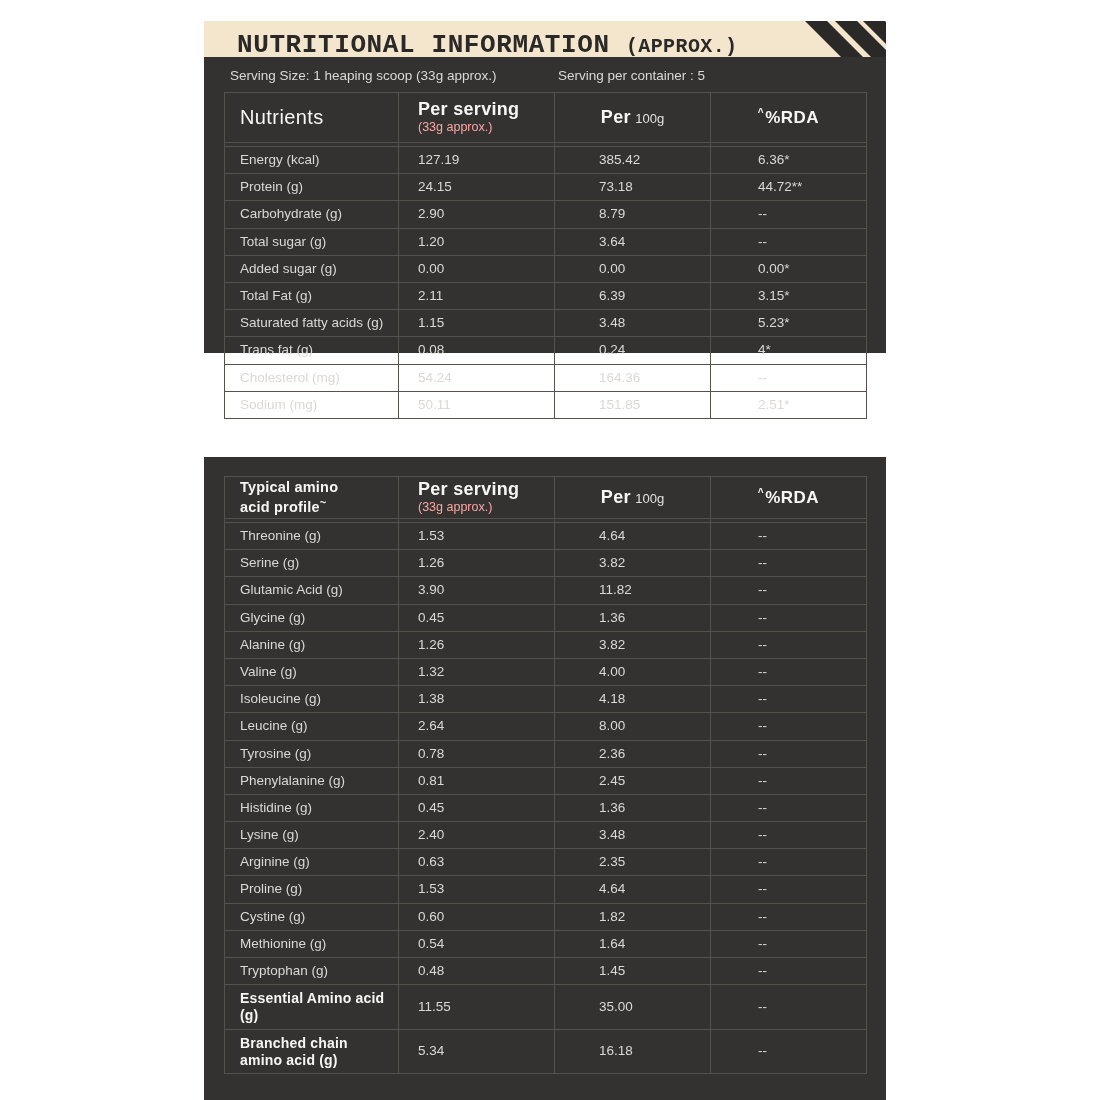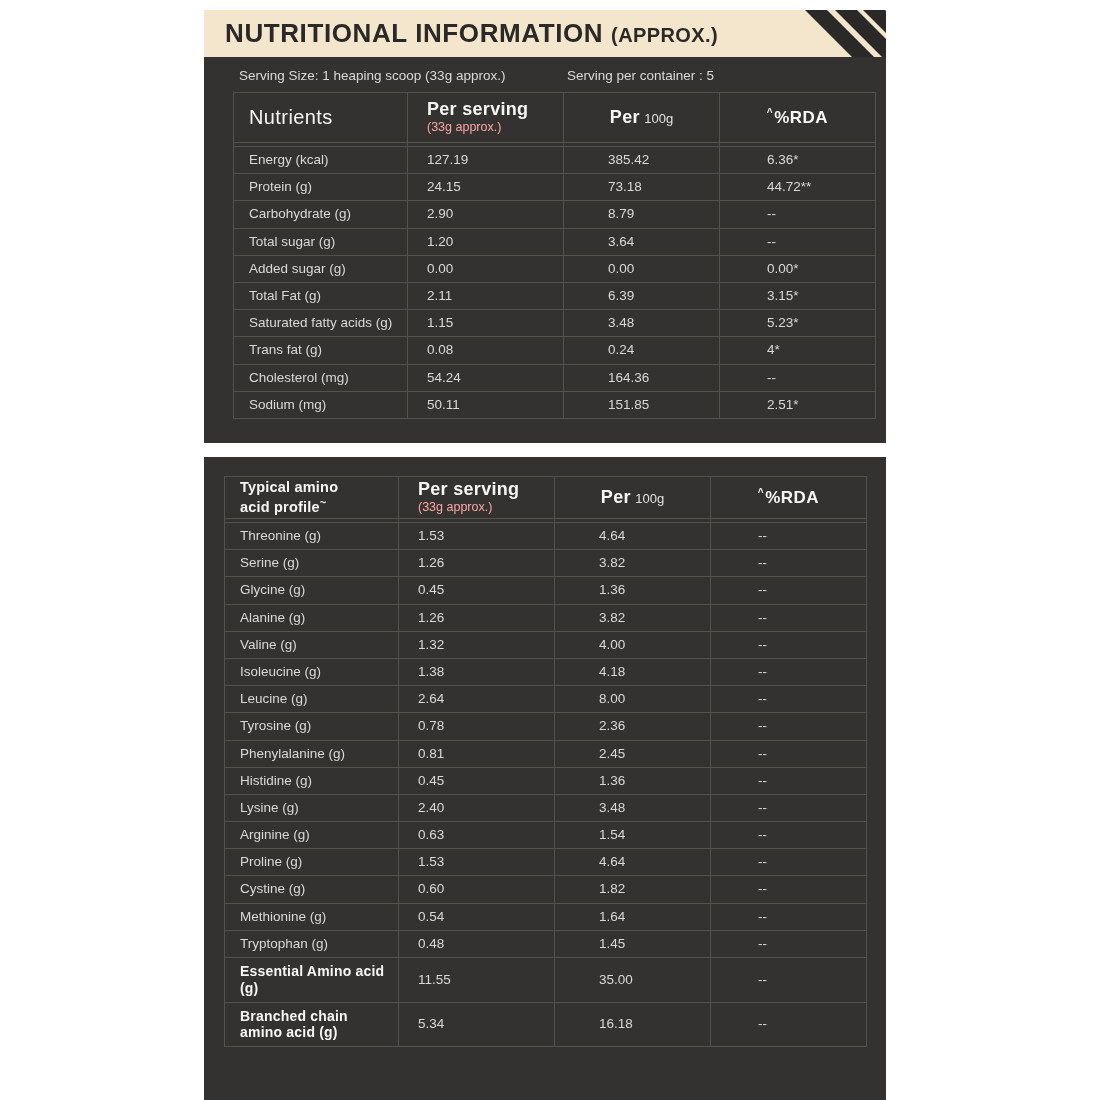--- a/index.html
+++ b/index.html
@@ -11,40 +11,41 @@
     --dark:#2b2927;
   }
   *{margin:0;padding:0;box-sizing:border-box;}
   html,body{background:#ffffff;}
   body{
     width:1100px;height:1100px;position:relative;
     font-family:"Liberation Sans", sans-serif;
     overflow:hidden;
   }
   .label-header{
-    position:absolute;left:204px;top:10px;width:682px;height:47px;
+    position:absolute;left:204px;top:21px;width:682px;height:47px;
     background:var(--cream);
     display:flex;align-items:center;
-    padding-left:21px;
+    padding-left:33px;
     overflow:hidden;
+    font-family:Liberation Mono, monospace;
   }
   .label-title{
     font-size:26px;font-weight:700;color:var(--dark);
     letter-spacing:0.6px;white-space:nowrap;
   }
   .label-title .suffix{
     font-size:20px;font-weight:700;letter-spacing:0.4px;
   }
   .corner-stripes{
     position:absolute;right:0;top:0;height:47px;width:130px;
   }
   .panel{
     position:absolute;left:204px;width:682px;background:var(--panel);
   }
-  .panel-nutrients{top:57px;height:386px;padding-left:9px;}
+  .panel-nutrients{top:57px;height:296px;}
   .panel-amino{top:457px;height:658px;}
   .serving-row{
     display:flex;
     padding:11px 0 0 26px;
     font-size:13.5px;color:var(--text);
   }
   .serving-size{width:328px;}
   table{
     border-collapse:collapse;table-layout:fixed;
     width:642px;margin:0 20px;
@@ -225,20 +226,26 @@
           <td class="c3">4.64</td>
           <td class="c4">--</td>
         </tr>
         <tr>
           <td class="c1">Serine (g)</td>
           <td class="c2">1.26</td>
           <td class="c3">3.82</td>
           <td class="c4">--</td>
         </tr>
         <tr>
+          <td class="c1">Glutamic Acid (g)</td>
+          <td class="c2">3.90</td>
+          <td class="c3">11.82</td>
+          <td class="c4">--</td>
+        </tr>
+        <tr>
           <td class="c1">Glycine (g)</td>
           <td class="c2">0.45</td>
           <td class="c3">1.36</td>
           <td class="c4">--</td>
         </tr>
         <tr>
           <td class="c1">Alanine (g)</td>
           <td class="c2">1.26</td>
           <td class="c3">3.82</td>
           <td class="c4">--</td>
@@ -281,21 +288,21 @@
         </tr>
         <tr>
           <td class="c1">Lysine (g)</td>
           <td class="c2">2.40</td>
           <td class="c3">3.48</td>
           <td class="c4">--</td>
         </tr>
         <tr>
           <td class="c1">Arginine (g)</td>
           <td class="c2">0.63</td>
-          <td class="c3">1.54</td>
+          <td class="c3">2.35</td>
           <td class="c4">--</td>
         </tr>
         <tr>
           <td class="c1">Proline (g)</td>
           <td class="c2">1.53</td>
           <td class="c3">4.64</td>
           <td class="c4">--</td>
         </tr>
         <tr>
           <td class="c1">Cystine (g)</td>

